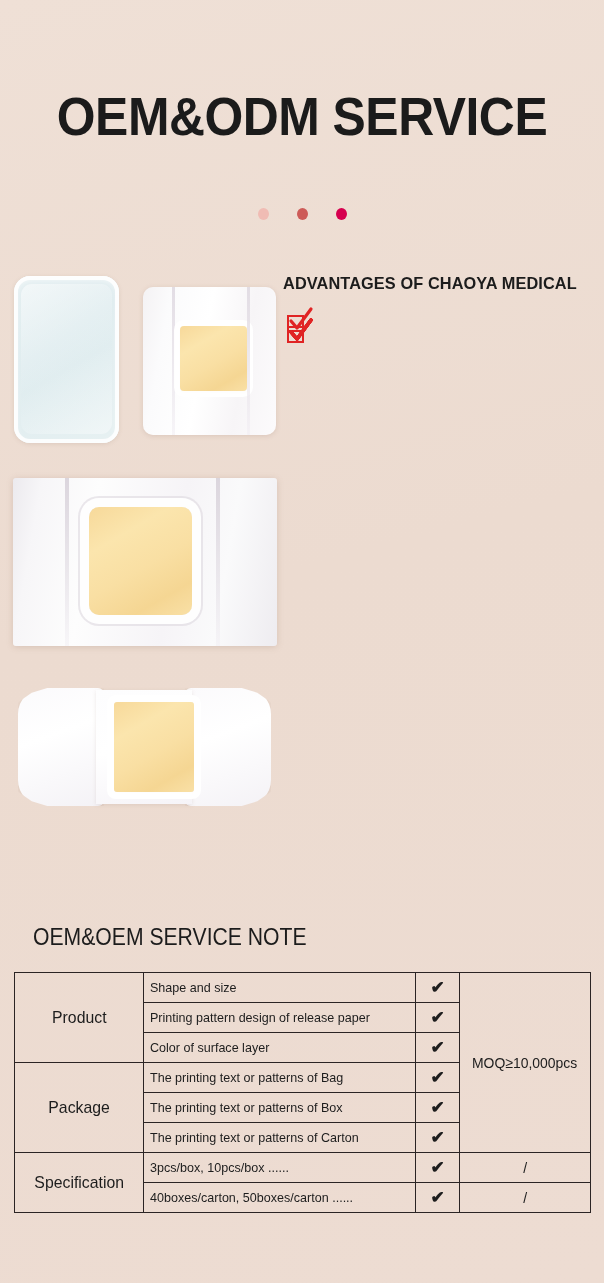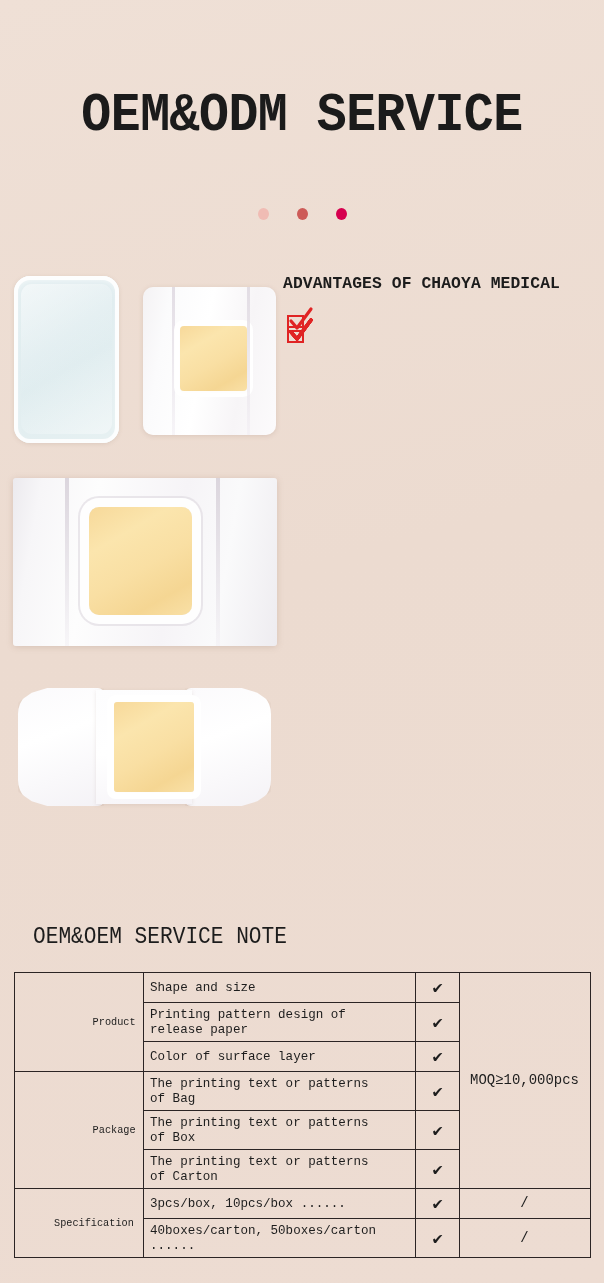--- a/index.html
+++ b/index.html
@@ -7,21 +7,20 @@
   html, body {
     width:604px; height:1283px;
     font-family:"Liberation Sans", sans-serif;
     background:#ecdcd1;
     overflow:hidden;
   }
   #page {
     position:relative;
     width:604px; height:1283px;
     background:linear-gradient(165deg,#efe0d6 0%,#ecdbd0 45%,#eddcd2 100%);
-    font-family:Liberation Mono, monospace;
   }
 
   
   .page-title {
     position:absolute; left:0; top:86px; width:604px;
     text-align:center;
     font-size:53px; font-weight:bold;
     letter-spacing:-0.5px;
     color:#1b1b1b;
     transform:scaleX(0.94);
@@ -144,21 +143,21 @@
     table-layout:fixed;
   }
   .note-table td {
     border:1px solid #2b2424;
     font-size:13.5px;
     color:#1d1d1d;
     height:30px;
     padding:4px 6px;
     transform-origin:left center;
   }
-  td.cat   { width:129px; text-align:right; font-size:11px; }
+  td.cat   { width:129px; text-align:center; font-size:17px; }
   td.item  { width:272px; text-align:left; }
   td.tick  { width:44px; text-align:center; font-size:17px; font-weight:bold; }
   td.moq   { width:131px; text-align:center; font-size:15px;margin-top:24px; }
   .shrink  { display:inline-block; transform:scaleX(.93); transform-origin:left center; }
   .shrinkc { display:inline-block; transform:scaleX(.93); }
 </style>
 </head>
 <body>
 
 <div id="page">

